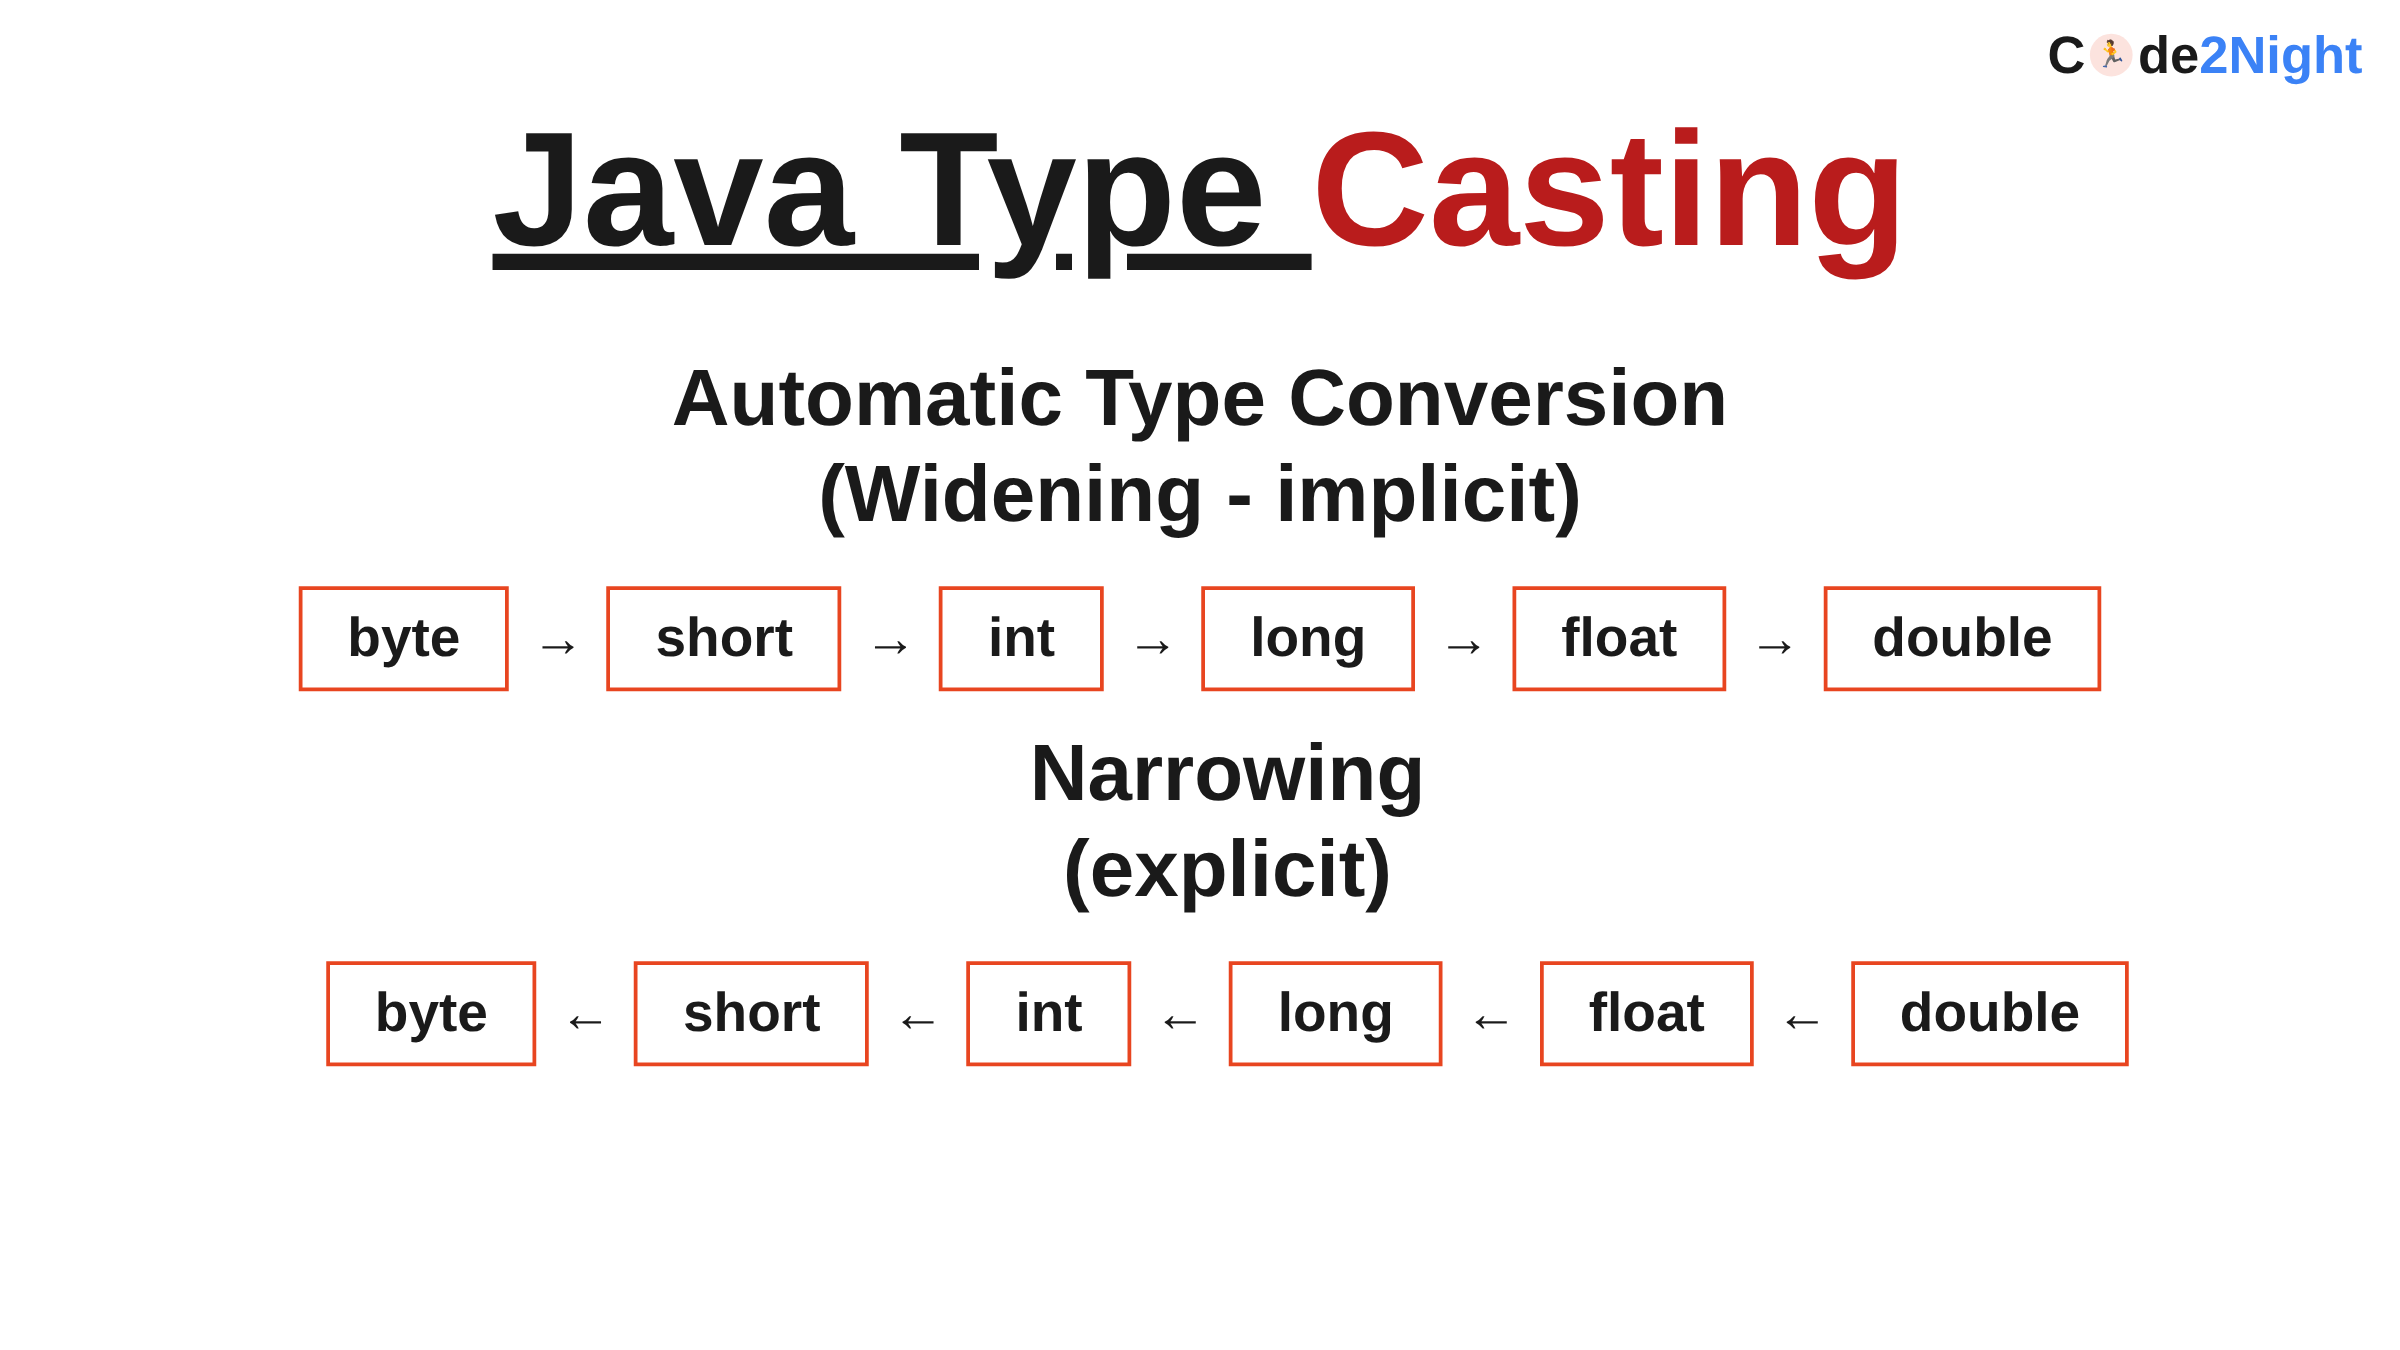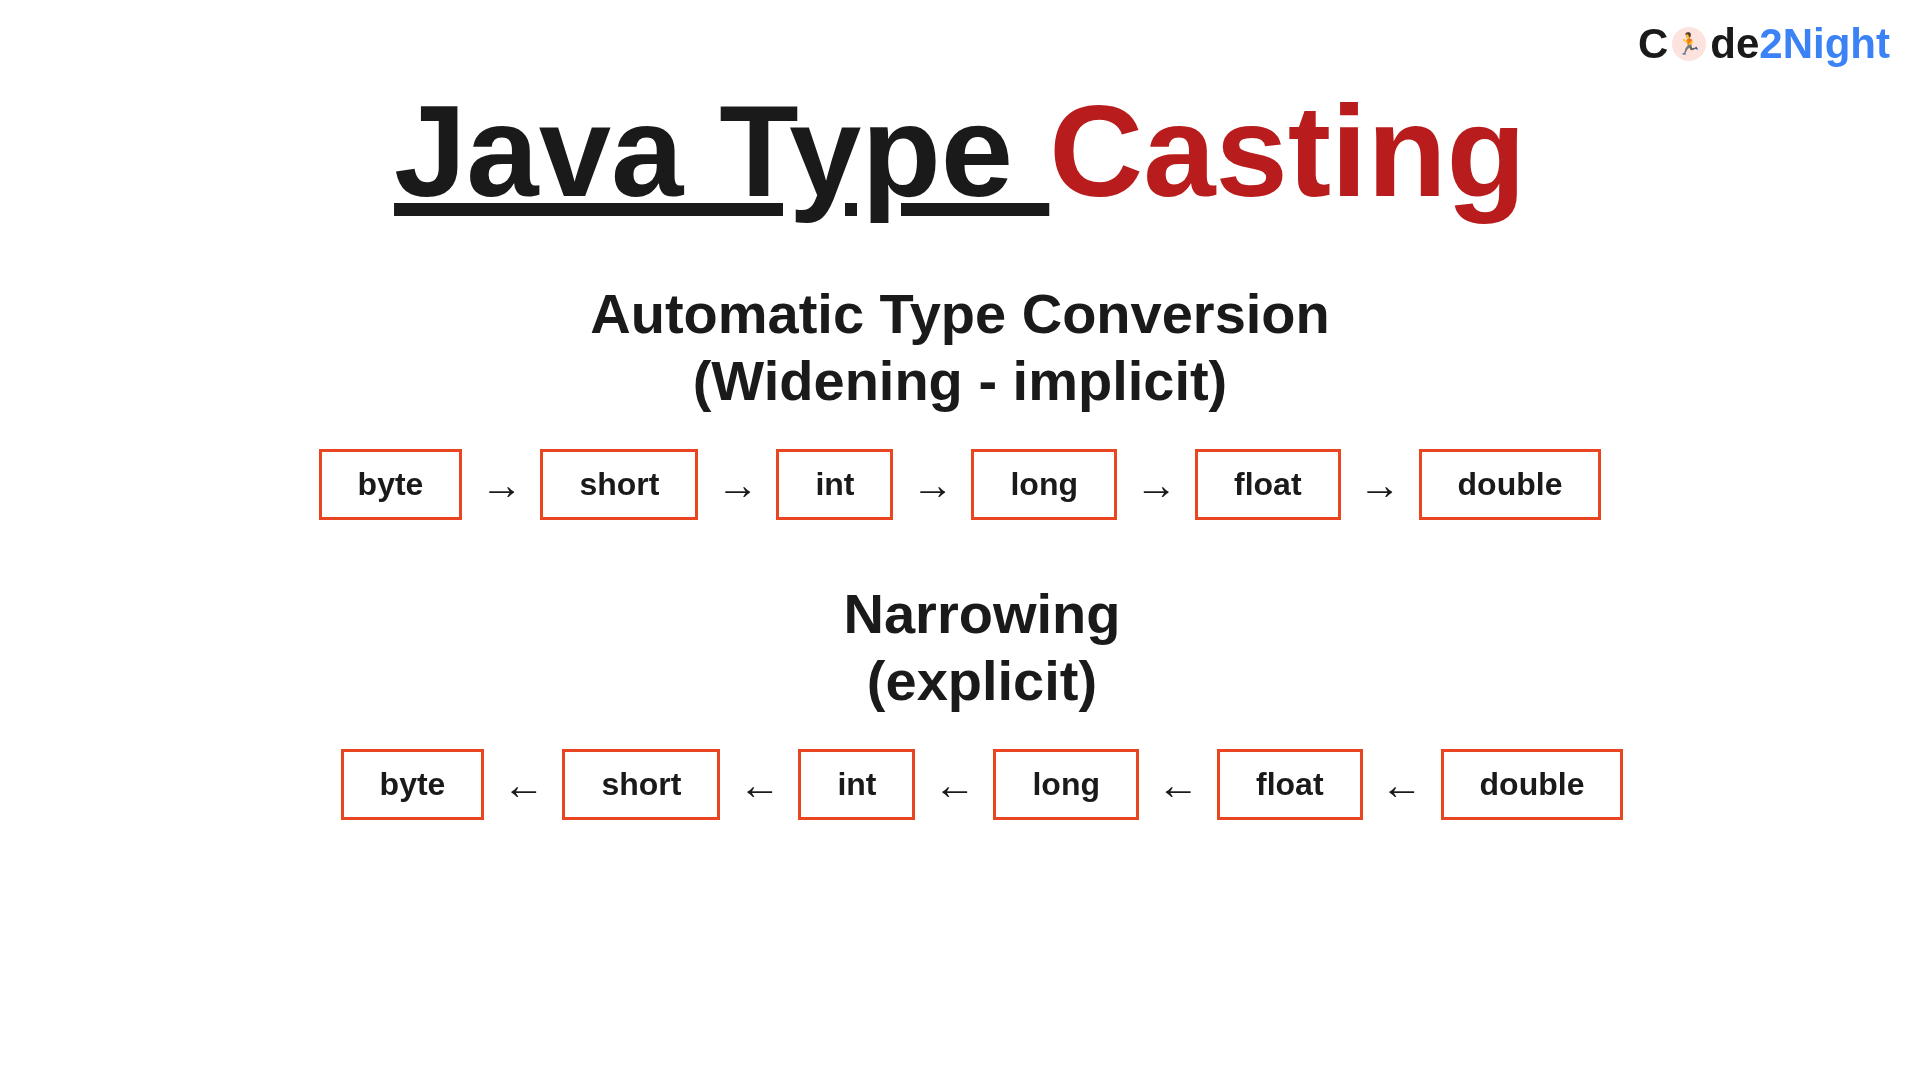--- a/index.html
+++ b/index.html
@@ -64,21 +64,21 @@
       text-decoration: underline;
     }
 
     .title-red {
       color: #b91c1c;
     }
 
     
     .section-title {
       text-align: center;
-      font-size: 56px;
+      font-size: 64px;
       font-weight: 800;
       color: #1a1a1a;
       line-height: 1.2;
     }
 
     .widening-section {
       position: absolute;
       top: 280px;
       left: 0;
       right: 0;
@@ -97,21 +97,21 @@
       display: flex;
       align-items: center;
       justify-content: center;
       gap: 0;
       margin-top: 35px;
     }
 
     .type-box {
       border: 3px solid #e84520;
       padding: 14px 36px;
-      font-size: 32px;
+      font-size: 44px;
       font-weight: 600;
       color: #1a1a1a;
       font-family: Arial, sans-serif;
       min-width: 100px;
       text-align: center;
     }
 
     .arrow {
       font-size: 42px;
       color: #1a1a1a;

